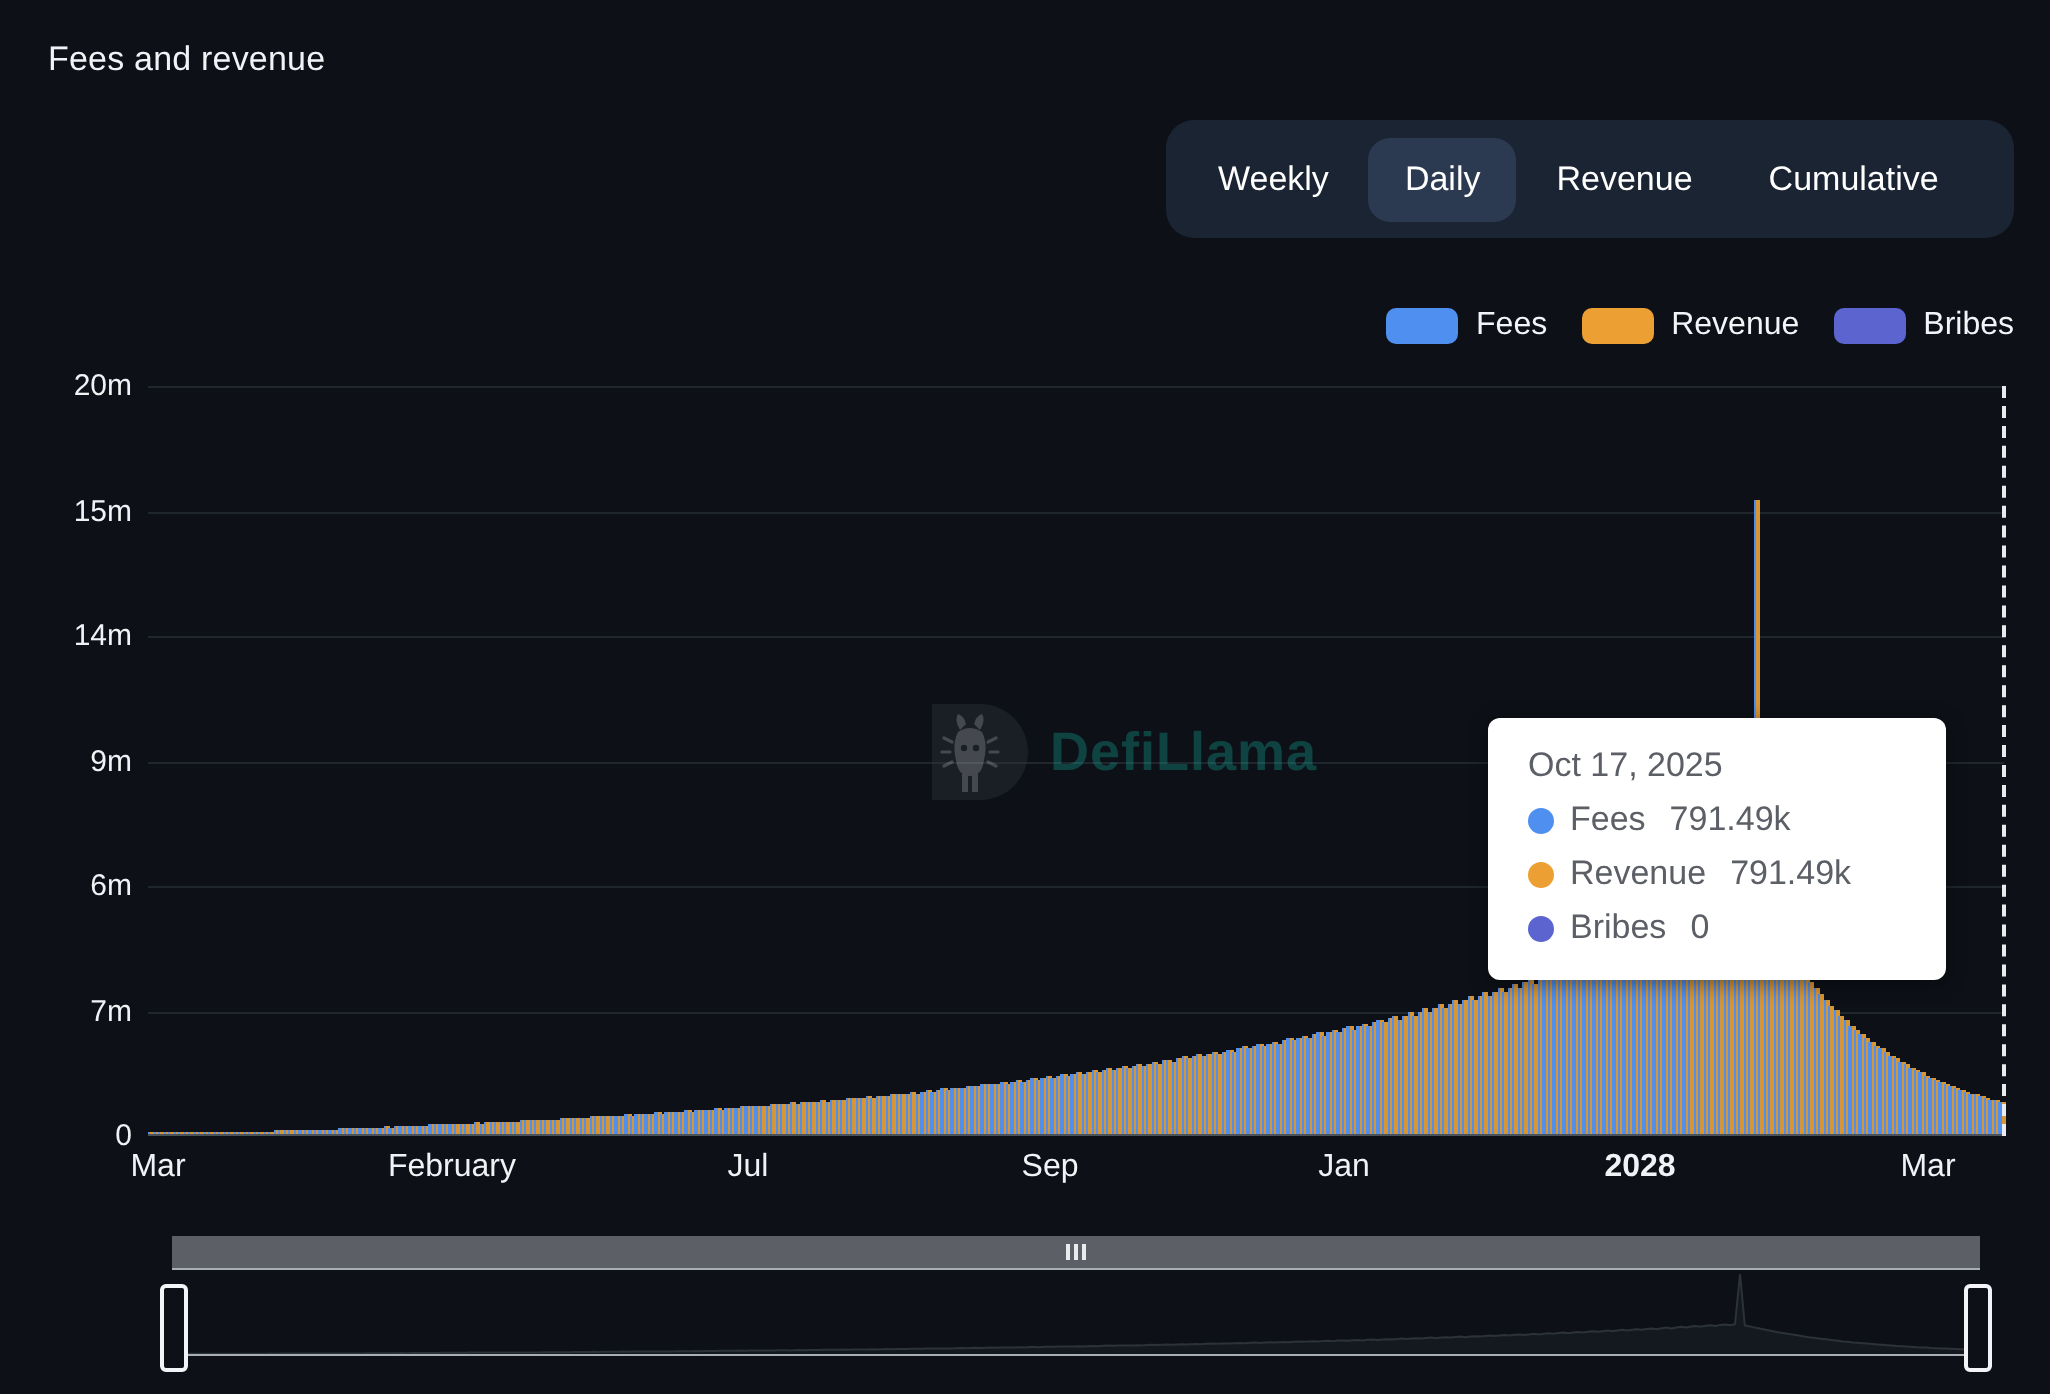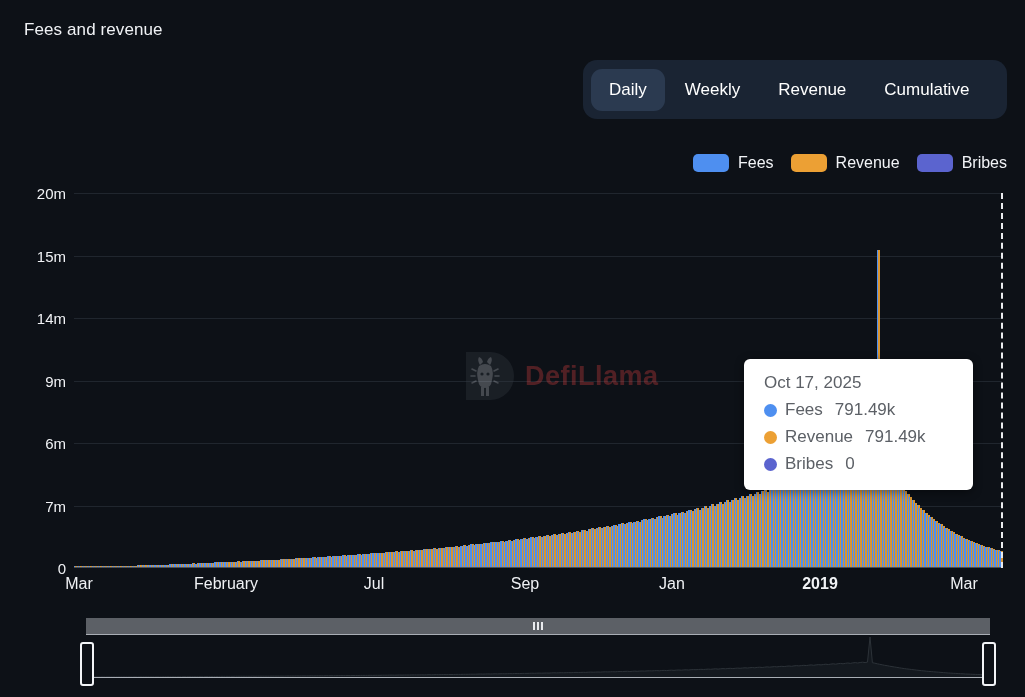--- a/index.html
+++ b/index.html
@@ -81,21 +81,21 @@
     border-left: 2px dashed #e9ebee;
   }
 
   
   .watermark {
     position: absolute; left: 460px; top: 349px;
     display: flex; align-items: center; gap: 10px;
     opacity: .30; pointer-events: none;
   }
   .wm-text {
-    font-size: 27px; font-weight: bold; color: #ef4444;
+    font-size: 27px; font-weight: bold; color: #14b8a6;
     letter-spacing: .5px;
   }
 
   
   .tooltip {
     position: absolute; left: 744px; top: 359px;
     width: 229px; padding: 14px 18px 16px 20px;
     background: #ffffff; border-radius: 6px;
     box-shadow: 0 2px 10px rgba(0,0,0,.45);
   }
@@ -133,22 +133,22 @@
   .handle.right { right: 6px; }
 </style>
 </head>
 <body>
 
 <div class="page">
 
   <div class="title">Fees and revenue</div>
 
   <div class="tabbar" id="tabbar">
+      <div class="tab">Weekly</div>
       <div class="tab active">Daily</div>
-      <div class="tab">Weekly</div>
       <div class="tab">Revenue</div>
       <div class="tab">Cumulative</div>
     </div>
 
   <div class="legend" id="legend">
       <div class="legend-item">
         <span class="swatch" style="background: rgb(78, 143, 240);"></span>
         <span class="legend-label">Fees</span>
       </div>
       <div class="legend-item">
@@ -925,21 +925,21 @@
     <div class="axisline"></div>
     <div class="dashline" style="left:927px;"></div>
   </div>
 
   <div class="xlabels" id="xlabels">
       <div class="xlabel" style="left: 79px;">Mar</div>
       <div class="xlabel" style="left: 226px;">February</div>
       <div class="xlabel" style="left: 374px;">Jul</div>
       <div class="xlabel" style="left: 525px;">Sep</div>
       <div class="xlabel" style="left: 672px;">Jan</div>
-      <div class="xlabel bold" style="left: 820px;">2019</div>
+      <div class="xlabel bold" style="left: 820px;">2028</div>
       <div class="xlabel" style="left: 964px;">Mar</div>
     </div>
 
   <div class="watermark">
     <svg width="55" height="55" viewBox="0 0 55 55">
       <path d="M6 3 H30 A24 24 0 0 1 30 51 H6 Z" fill="#3a4048"></path>
       <g fill="#c5cad1">
         <path d="M20 16 q-3 -5 -1 -8 q3 1 4 5 z"></path>
         <path d="M30 16 q3 -5 1 -8 q-3 1 -4 5 z"></path>
         <path d="M19 17 q6 -4 12 0 q3 6 1 14 q-1 8 -7 8 q-6 0 -7 -8 q-2 -8 1 -14 z"></path>

